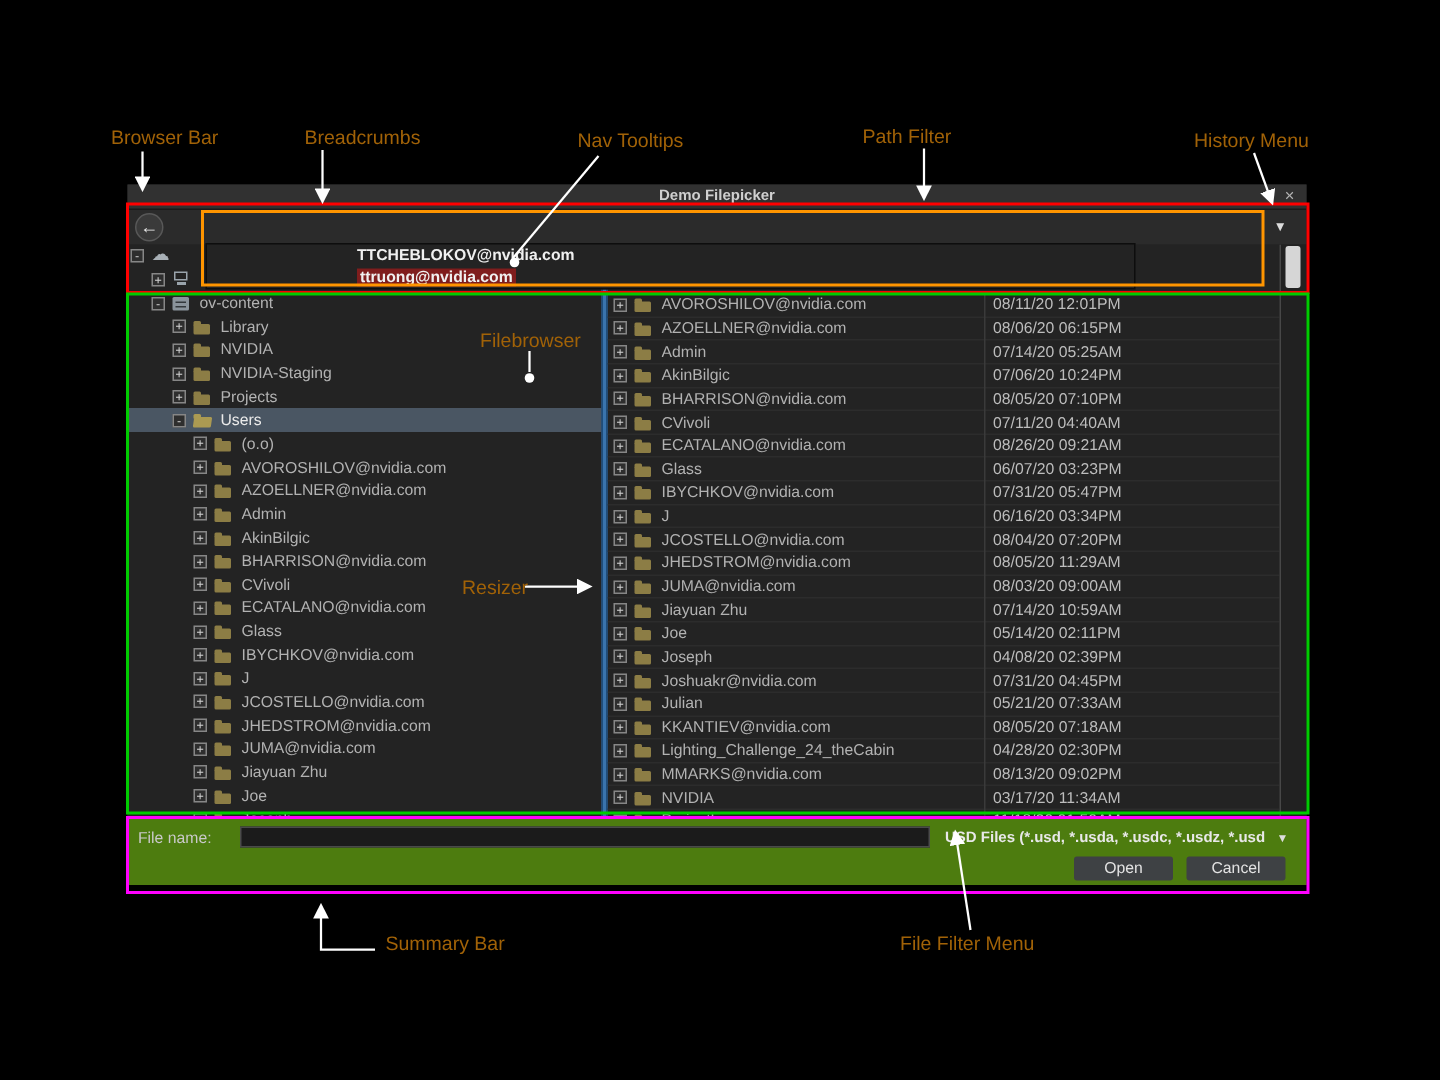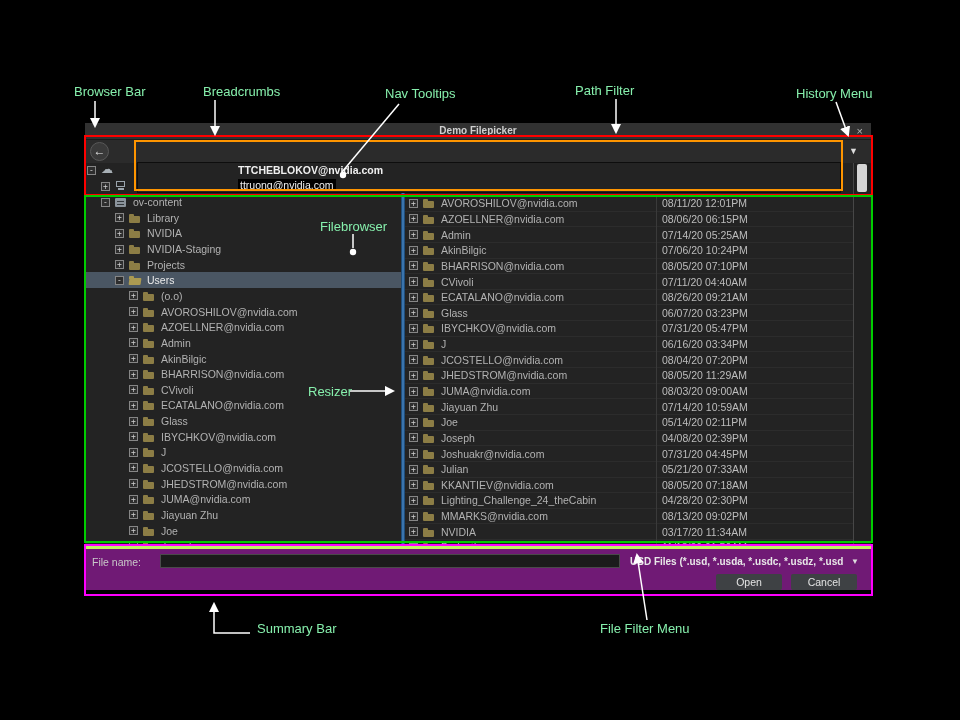--- a/index.html
+++ b/index.html
@@ -1,20 +1,20 @@
 <!DOCTYPE html>
 <html><head>
 <meta charset="utf-8">
 <style>
   html,body{margin:0;padding:0}
   body{width:960px;height:720px;background:#000;position:relative;overflow:hidden;
        font-family:"Liberation Sans",sans-serif}
 
   
-  .ann{position:absolute;color:#86efac;font-size:13px;white-space:nowrap;z-index:40}
+  .ann{position:absolute;color:#a16207;font-size:13px;white-space:nowrap;z-index:40}
 
   
   svg.lines{position:absolute;left:0;top:0;z-index:35;pointer-events:none}
 
   
   .outline{position:absolute;border:2px solid #fff;box-sizing:border-box;pointer-events:none;z-index:25}
   .outline.red{left:84px;top:135px;width:789px;height:61px}
   .outline.orange{left:134px;top:140px;width:709px;height:51px}
   .outline.green{left:84px;top:195px;width:789px;height:348px}
   .outline.magenta{left:84px;top:544px;width:789px;height:52px}
@@ -59,28 +59,28 @@
   .icon.folder::after{content:'';position:absolute;left:0;top:2px;width:5px;height:3px;background:#8c7d45;border-radius:1px 1px 0 0}
   .icon.folder-open::before{content:'';position:absolute;left:0;top:4px;width:12px;height:7px;background:#ab9a52;border-radius:1px;transform:skewX(-8deg)}
   .icon.folder-open::after{content:'';position:absolute;left:0;top:2px;width:5px;height:3px;background:#ab9a52;border-radius:1px 1px 0 0}
   .icon.cloud::before{content:'☁';position:absolute;left:0;top:-3px;font-size:12px;color:#a8b0b6}
   .icon.monitor::before{content:'';position:absolute;left:1px;top:1px;width:9px;height:6px;border:1px solid #9aa4ac;box-sizing:border-box}
   .icon.monitor::after{content:'';position:absolute;left:3px;top:8px;width:6px;height:2px;background:#9aa4ac}
   .icon.server::before{content:'';position:absolute;left:0;top:2px;width:11px;height:9px;background:#8a939b;border-radius:1px}
   .icon.server::after{content:'';position:absolute;left:2px;top:5px;width:7px;height:1px;background:#33383c;box-shadow:0 3px 0 #33383c}
 
   
-  .tooltip{position:absolute;left:52px;top:39px;width:704px;height:31px;background:#232323;
+  .tooltip{position:absolute;left:52px;top:39px;width:620px;height:31px;background:#232323;
            border:1px solid #0d0d0d;box-sizing:border-box;z-index:6}
   .tip-row{height:14.5px;display:flex;align-items:center;padding-left:100px;font-size:10.5px;color:#e6e6e6}
   .tip-row:first-child span{font-weight:bold;color:#f0f0f0}
   .tip-row .hl{padding:0 2px;color:#f0f0f0}
 
   
-  .summarybar{position:absolute;left:0;top:422px;right:0;height:45px;background:#701a75;border-top:4px solid #bef264;box-sizing:border-box}
+  .summarybar{position:absolute;left:0;top:422px;right:0;height:45px;background:#4d7c0f;border-top:1px solid #bef264;box-sizing:border-box}
   .fnlabel{position:absolute;left:7px;top:7px;font-size:10.5px;color:#c9c9c9}
   .fninput{position:absolute;left:75px;top:5px;width:460px;height:14px;background:#1b1b1b;border:1px solid #4a4a4a;
            color:#ddd;font-size:10.5px;padding:0 4px;box-sizing:border-box;font-family:"Liberation Sans",sans-serif}
   .filter{position:absolute;left:545px;top:5px;width:229px;height:15px;display:flex;align-items:center;
           justify-content:space-between;color:#e8e8e8;font-size:10px;font-weight:bold}
   .filter .chev{font-size:8px;color:#ddd;margin-left:4px;font-weight:normal}
   .btnrow{position:absolute;right:14px;top:25px;display:flex;gap:9px}
   .btn{width:66px;height:16px;background:#3e4144;color:#e3e3e3;font-size:10.5px;text-align:center;line-height:16px;border-radius:2px}
 </style>
 </head>
@@ -419,21 +419,21 @@
       <div class="btn">Open</div>
       <div class="btn">Cancel</div>
     </div>
   </div>
 
   <div class="tooltip" id="tooltip-rows">
       <div class="tip-row">
         <span>TTCHEBLOKOV@nvidia.com</span>
       </div>
       <div class="tip-row">
-        <span class="hl" style="background: #000000;">ttruong@nvidia.com</span>
+        <span class="hl" style="background: #7f1d1d; font-weight: bold;">ttruong@nvidia.com</span>
       </div>
     </div>
 </div>
 
 <div class="outline red" style="border-color: rgb(255, 0, 0);"></div>
 <div class="outline orange" style="border-color: rgb(255, 149, 0);"></div>
 <div class="outline green" style="border-color: rgb(0, 204, 0);"></div>
 <div class="outline magenta" style="border-color: rgb(255, 0, 255);"></div>
 
 </body></html>

